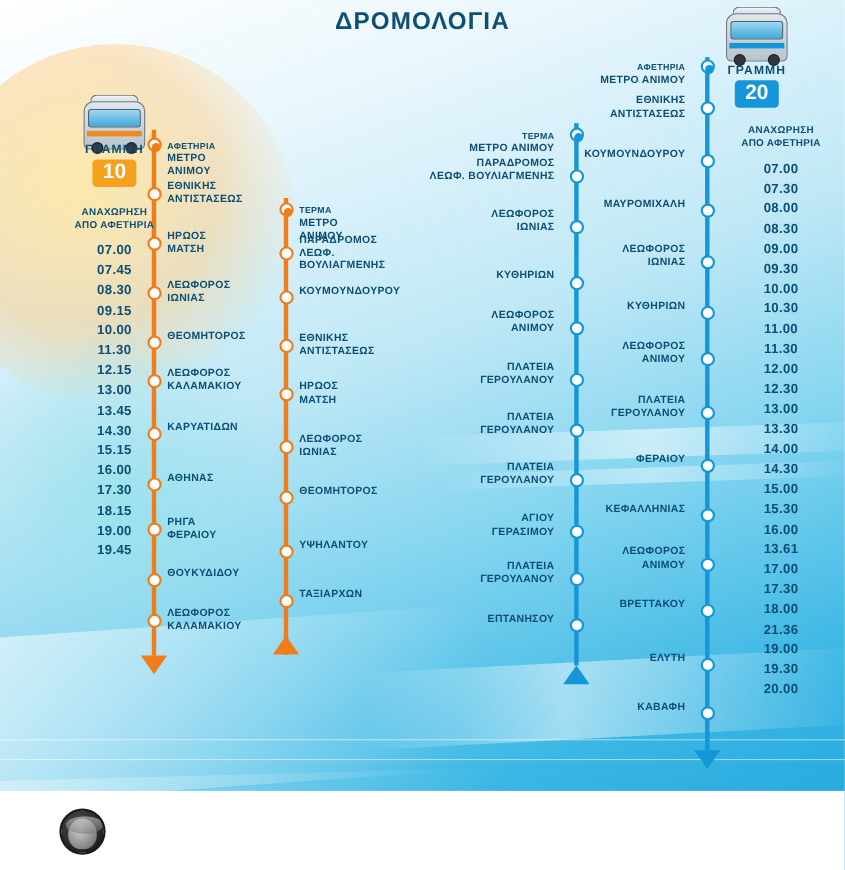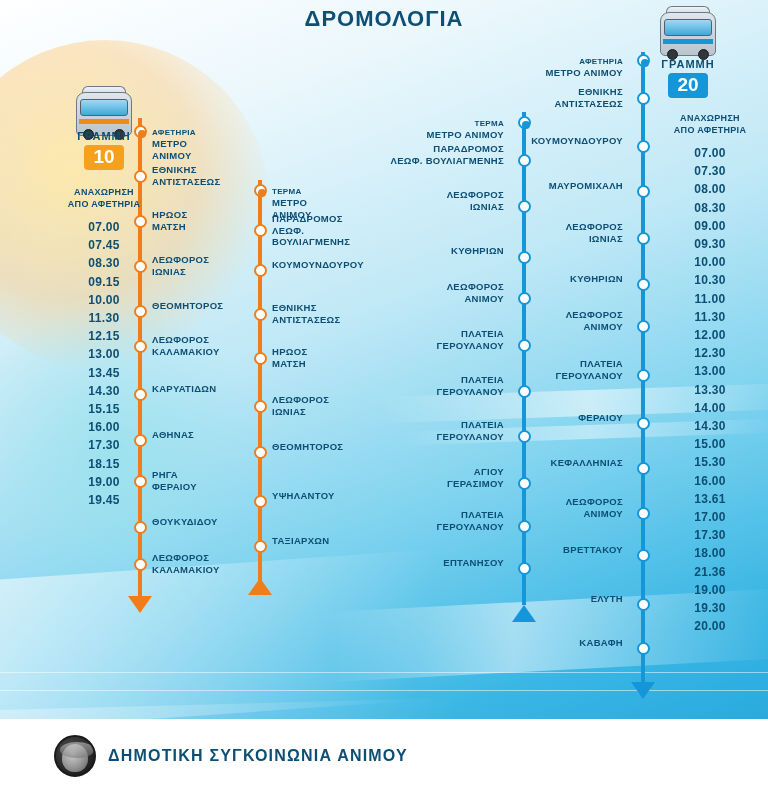--- a/index.html
+++ b/index.html
@@ -393,15 +393,14 @@
   <div class="stop blue" style="left:-4.5px;top:590px"></div>
   <div class="stoplabel left" style="right:18px;top:585px;width:140px">ΚΑΒΑΦΗ</div>
 </div>
 
 <div class="footer">
   <div class="inner">
     <div class="seal">
       <div class="face"></div>
         <div class="hair"></div>
     </div>
-    <div class="fname">ΔΗΜΟΤΙΚΗ ΣΥΓΚΟΙΝΩΝΙΑ ΑΝΙΜΟΥ</div>
   </div>
 </div>
 
 </body></html>

